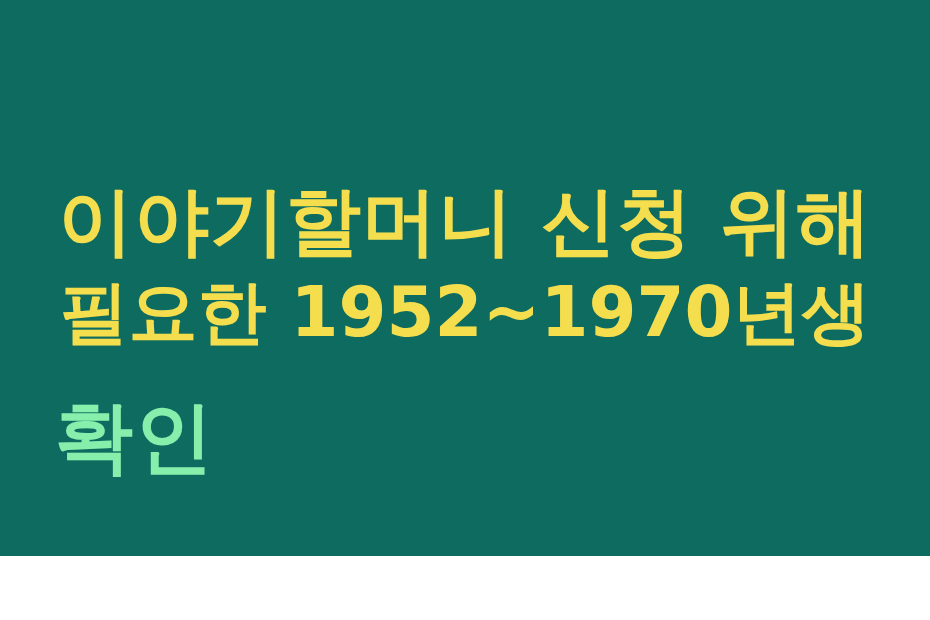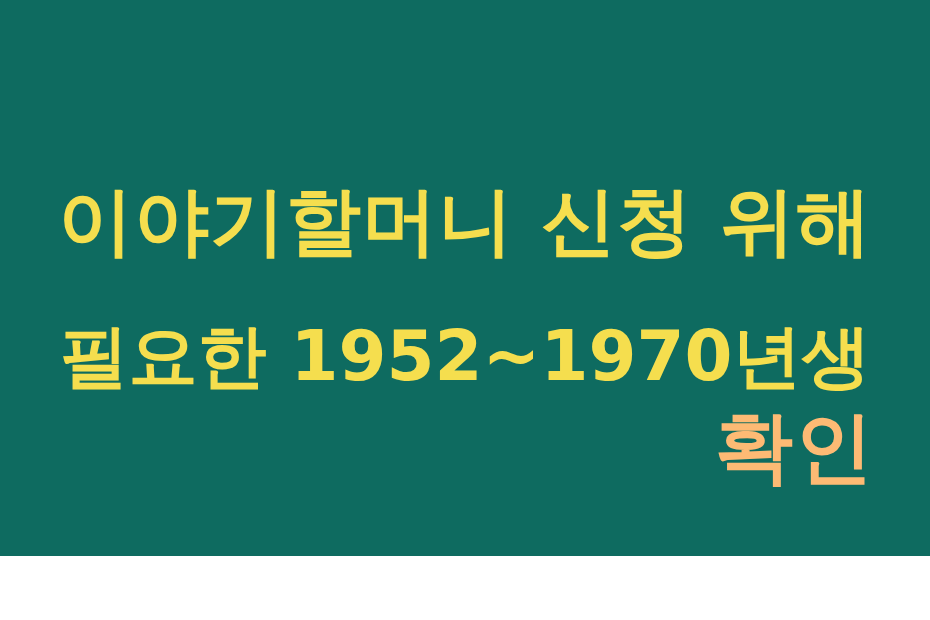--- a/index.html
+++ b/index.html
@@ -51,31 +51,31 @@
     font-size: 78px;
     line-height: 91px;
     font-weight: 600;
     letter-spacing: 0.5px;
     white-space: nowrap;
     text-rendering: optimizeLegibility;
     -webkit-font-smoothing: antialiased;
   }
 
   .headline-line.line-1 { letter-spacing: 1px; }
-  .headline-line.line-2 { letter-spacing: 0px; margin-top: 44px; }
+  .headline-line.line-2 { letter-spacing: 0px; }
   .headline-line.line-3 { letter-spacing: 2px; }
 </style>
 </head>
 <body>
 
 <div class="banner-card" style="background-color: rgb(14, 107, 96);">
 
   <div class="headline-block">
 
     <span class="headline-line line-1" style="color: rgb(245, 222, 78); text-align: center; font-size: 75px;">이야기할머니 신청 위해</span>
 
     <span class="headline-line line-2" style="color: rgb(245, 222, 78); text-align: center; font-size: 69px;">필요한 1952~1970년생</span>
 
-    <span class="headline-line line-3" style="color: #fdba74; text-align: right;">확인</span>
+    <span class="headline-line line-3" style="color: #86efac; text-align: left; margin-top: 34px;">확인</span>
 
   </div>
 
 </div>
 
 </body></html>

